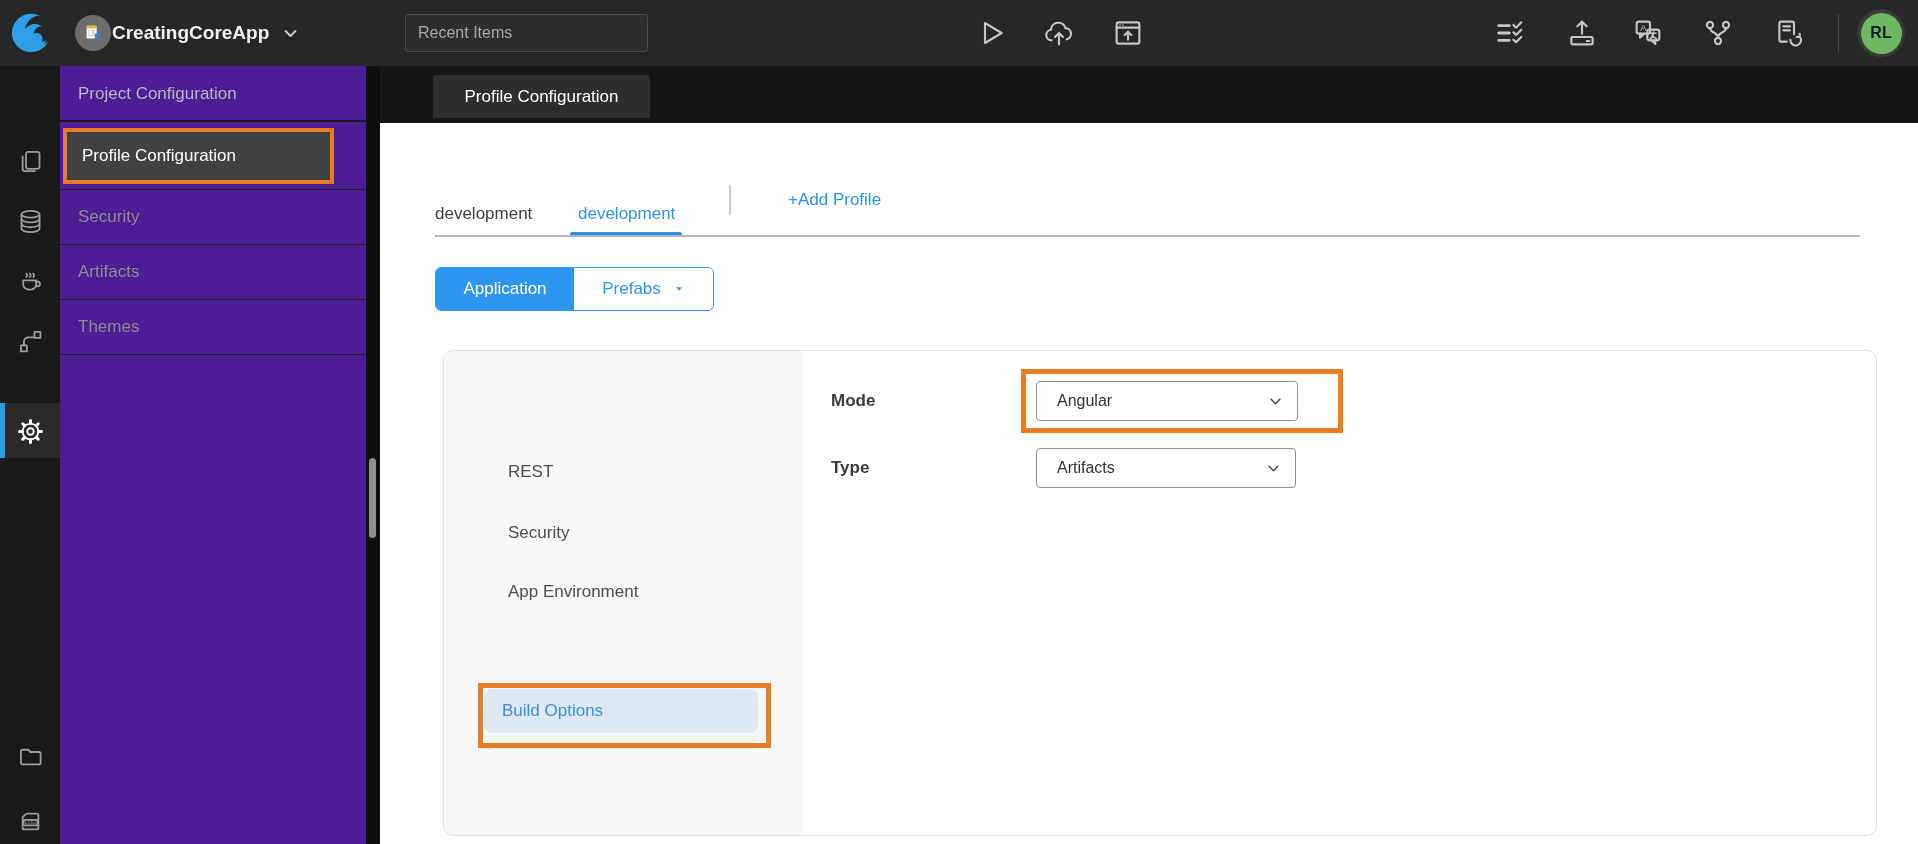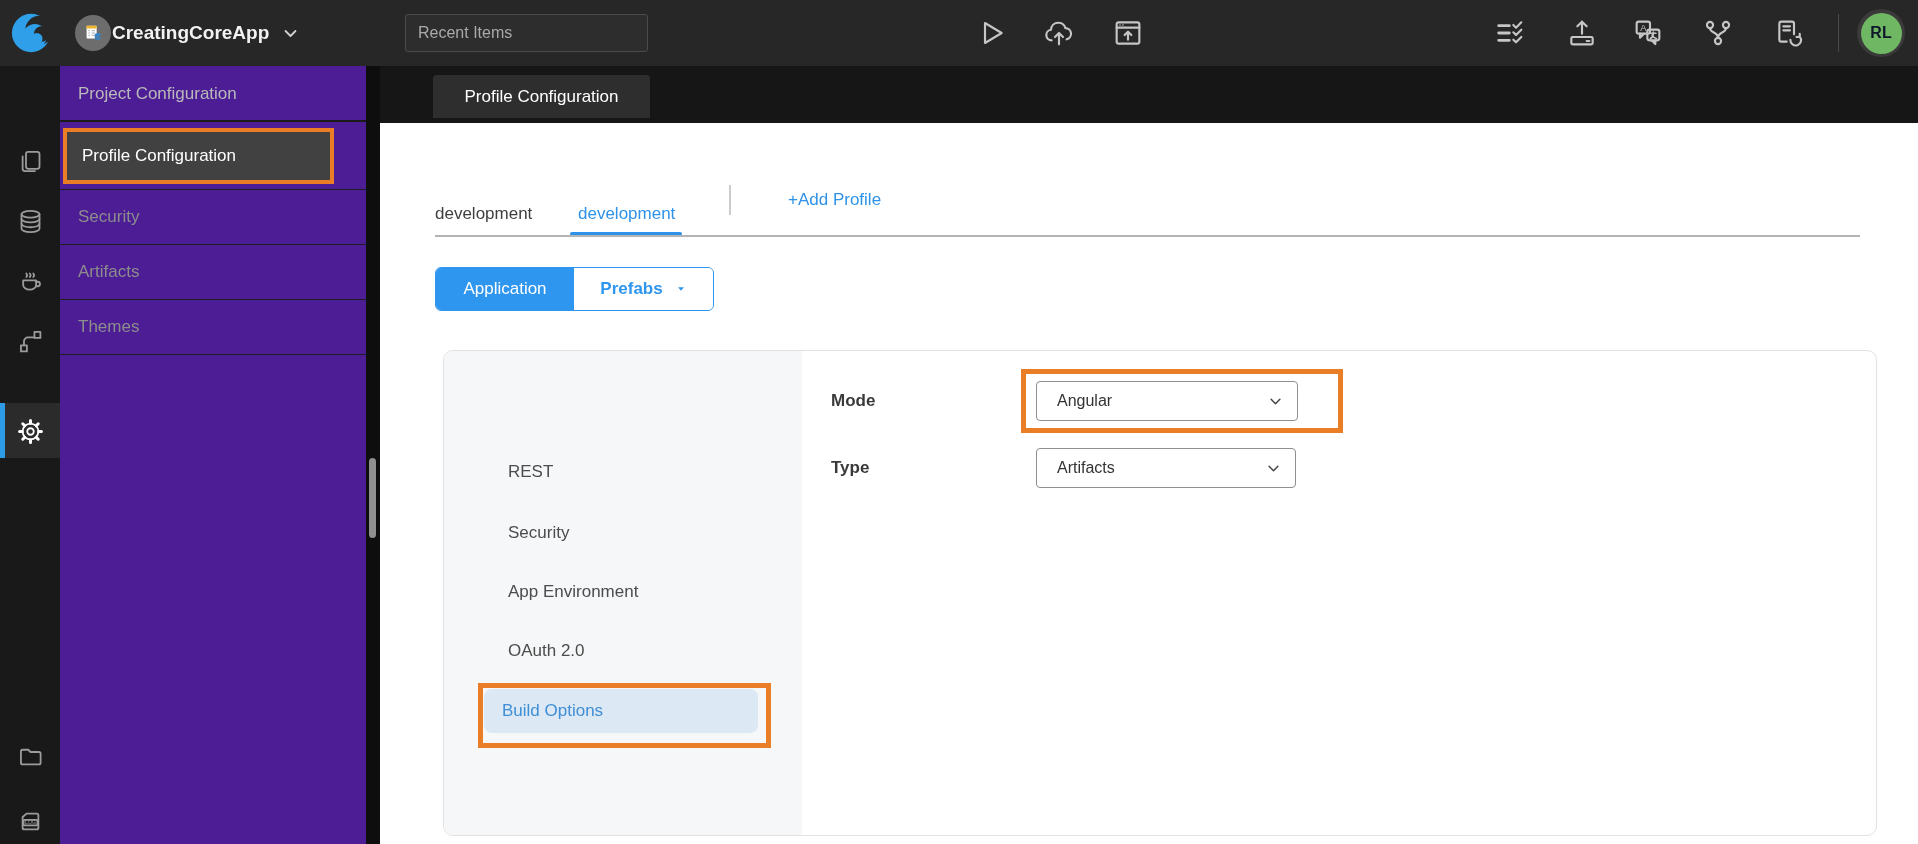--- a/index.html
+++ b/index.html
@@ -47,21 +47,21 @@
   .ptab.dev { left:55px; color:#3f3f3f; }
   .ptab.dep { left:198px; color:#2e93e8; }
   .ptab-underline { position:absolute; left:190px; top:109px; width:112px; height:4px; background:#2e93e8; border-radius:2px; }
   .ptab-divider { position:absolute; left:349px; top:62px; width:2px; height:30px; background:#cccccc; }
   .add-profile { position:absolute; left:408px; top:67px; color:#2e93e8; font-size:17px; cursor:pointer; background:none; border:none; font-family:Liberation Sans, sans-serif; }
   .tabs-hr { position:absolute; left:55px; top:112px; width:1425px; height:2px; background:#b4b4b4; }
 
   .segmented { position:absolute; left:55px; top:144px; height:44px; display:flex; border:1.5px solid #2e96ee; border-radius:6px; overflow:hidden; background:#e5e5e5; }
   .seg-btn { height:100%; font-size:17px; border:none; cursor:pointer; display:flex; align-items:center; justify-content:center; gap:12px; font-family:"Liberation Sans", sans-serif; }
   .seg-app { width:138px; background:#2e96ee; color:#ffffff; }
-  .seg-pre { width:139px; background:#ffffff; color:#2e96ee;font-weight:bold; }
+  .seg-pre { width:139px; background:#ffffff; color:#2e96ee; }
 
   .card { position:absolute; left:63px; top:227px; width:1434px; height:486px; border:1px solid #e2e2e2; border-radius:10px; background:#fff; }
   .card-panel { position:absolute; left:0; top:0; width:358px; height:100%; background:#f6f7f8; border-radius:9px 0 0 9px; }
   .nav-item { position:absolute; left:0; width:358px; height:30px; line-height:30px; padding-left:64px; color:#4c4c4c; font-size:17px; cursor:pointer; }
   .nav-0{top:47px} .nav-1{top:106px} .nav-2{top:167px} .nav-3{top:226px} .nav-4{top:285px}
   .nav-active-box { position:absolute; left:34px; top:332px; width:293px; height:65px; border:5px solid #ea7e27; cursor:pointer; }
   .nav-active-row { margin:1px 8px 9px 1px; height:44px; background:#dce9f5; border-radius:8px; line-height:44px; padding-left:18px; color:#3f8ed6; font-size:17px; }
 
   .form-label { position:absolute; left:387px; color:#3a3a3a; font-size:17px; font-weight:bold; }
   .lbl-mode { top:40px; } .lbl-type { top:107px; }
@@ -264,21 +264,20 @@
               <path d="M5 8l7 8 7-8z" fill="currentColor"></path>
             </svg>
         </button>
       </div>
 
       <div class="card">
         <div class="card-panel">
           <div class="nav-item nav-1">REST</div>
           <div class="nav-item nav-2">Security</div>
           <div class="nav-item nav-3">App Environment</div>
-          <div class="nav-item nav-4">OAuth 2.0</div>
           <div class="nav-active-box">
             <div class="nav-active-row">Build Options</div>
           </div>
         </div>
 
         <div class="form-label lbl-mode">Mode</div>
         <div class="select sel-mode">
           <span>Angular</span>
           <svg viewBox="0 0 24 24">
               <path class="ic" style="stroke-width:2.4" d="M5 8.5l7 7 7-7"></path>

